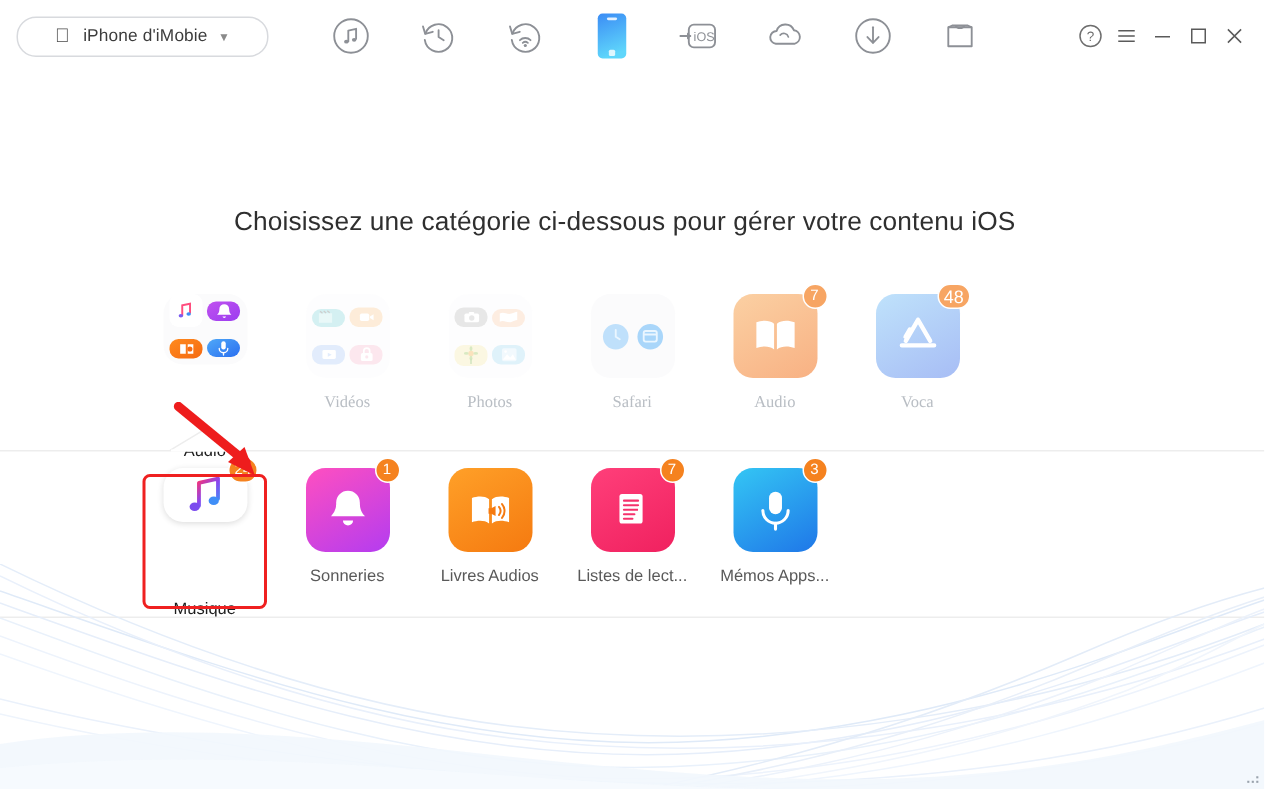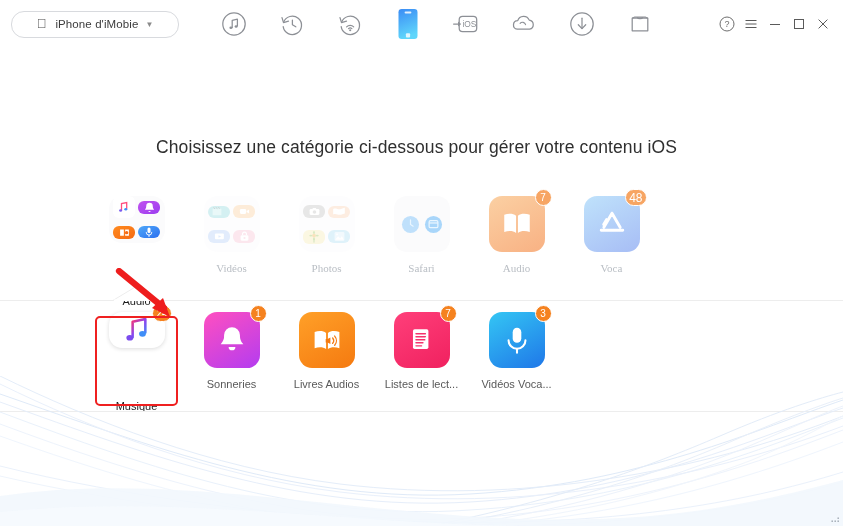--- a/index.html
+++ b/index.html
@@ -532,21 +532,21 @@
 
     <div class="cell">
       <div class="tile" style="background:linear-gradient(150deg,#34c6f4,#1f77e8);">
         <svg width="30" height="34" viewBox="0 0 32 36">
           <rect x="11.4" y="5.0" width="9.2" height="16.0" rx="4.6" fill="#fff"></rect>
           <path d="M7.0 18.4a9.0 9.0 0 0 0 18 0" fill="none" stroke="#fff" stroke-width="2.2" stroke-linecap="round"></path>
           <path d="M16 27.4v4.2" stroke="#fff" stroke-width="2.2" stroke-linecap="round"></path>
         </svg>
         <div class="badge">3</div>
       </div>
-      <div class="cap">Vidéos Voca...</div>
+      <div class="cap">Mémos Apps...</div>
     </div>
 
   </div>
 
   <div class="divider div2"></div>
 
   <div class="selbox"></div>
 
   <div class="arrow-wrap">
     <svg width="90" height="60" viewBox="0 0 90 60">

